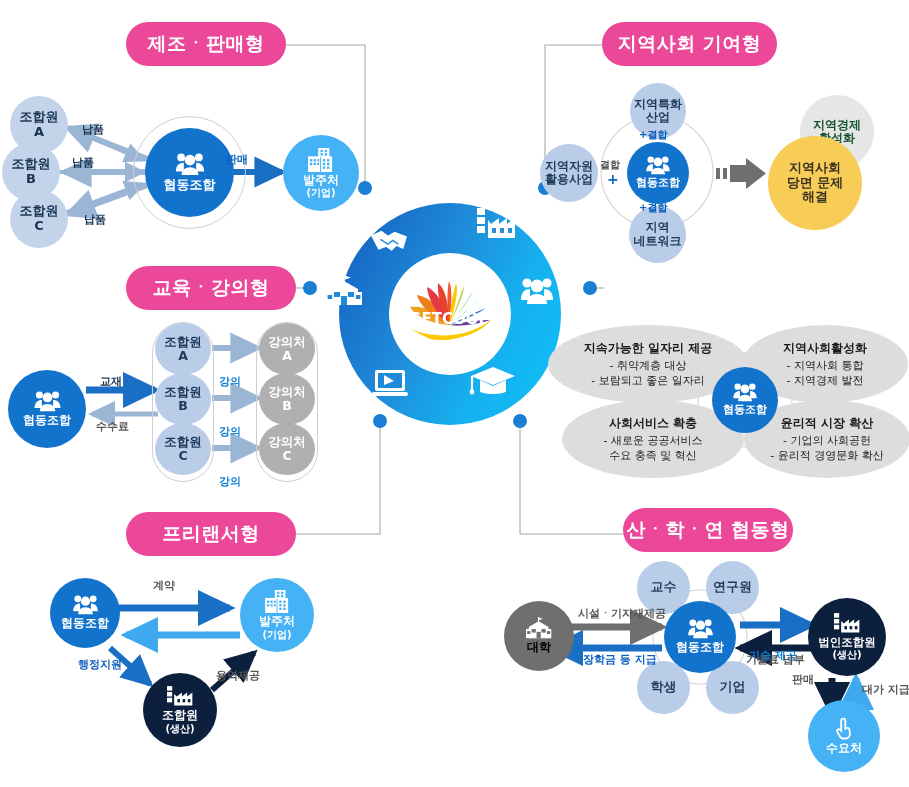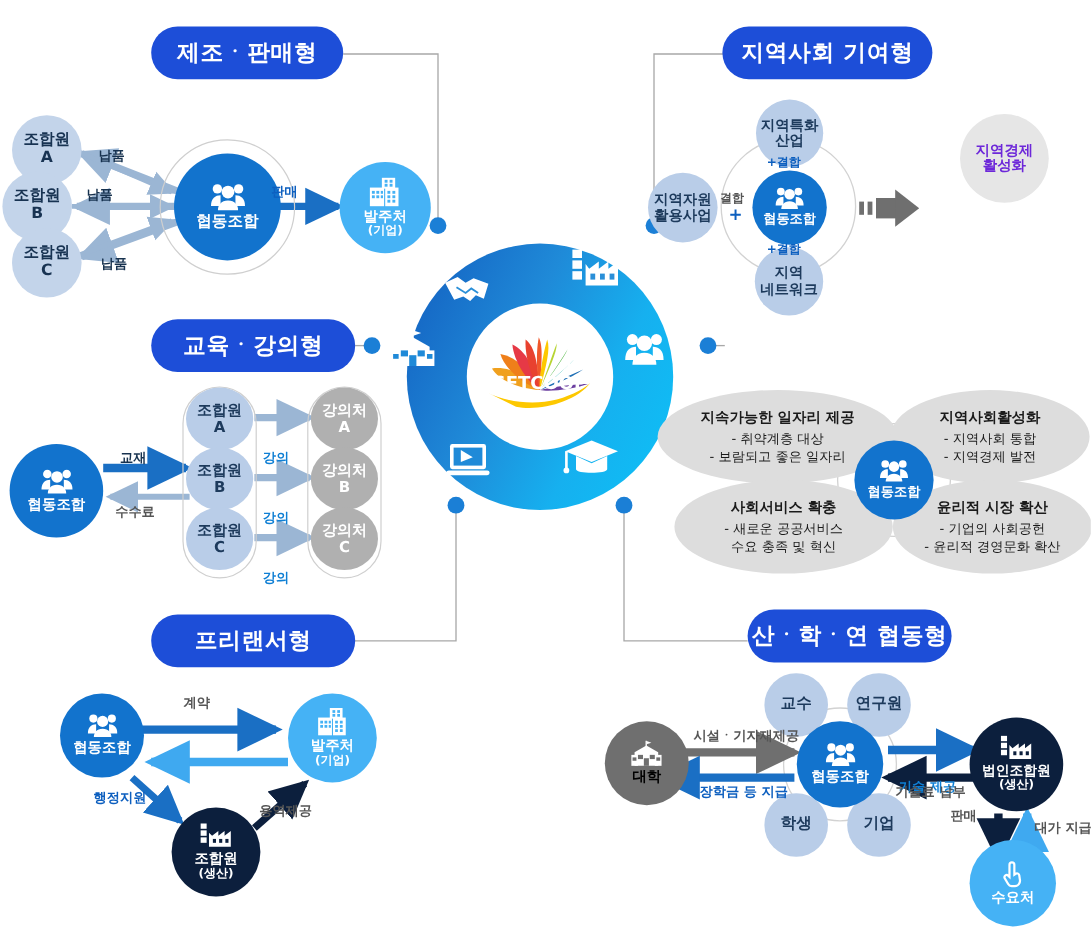--- a/index.html
+++ b/index.html
@@ -6,36 +6,36 @@
   body{
     font-family:"DejaVu Sans","Liberation Sans",sans-serif;
     width:909px;height:787px;position:relative;overflow:hidden;
     -webkit-font-smoothing:antialiased;
   }
   #stage{position:absolute;left:0;top:0;width:909px;height:787px;}
   svg.layer{position:absolute;left:0;top:0;width:909px;height:787px;overflow:visible;}
 
   
   .pill{
-    position:absolute;background:#1d4ed8;color:#ffffff;border-radius:999px;
+    position:absolute;background:#ec4899;color:#ffffff;border-radius:999px;
     display:flex;align-items:center;justify-content:center;
     font-weight:bold;letter-spacing:.5px;white-space:nowrap;
   }
 
   
   .node{
     position:absolute;border-radius:50%;
     display:flex;flex-direction:column;align-items:center;justify-content:center;
     text-align:center;line-height:1.12;font-weight:bold;box-sizing:border-box;
   }
   .node .ln{display:block;}
   .n-lightblue{background:#c3d4ea;color:#183352;}
   .n-lightblue2{background:#b9cde8;color:#1d3a5c;}
   .n-gray{background:#b0b0b0;color:#ffffff;}
-  .n-gray2{background:#e6e6e6;color:#6d28d9;}
+  .n-gray2{background:#e6e6e6;color:#14532d;}
   .n-blue{background:#1273cd;color:#ffffff;}
   .n-cyan{background:#45b2f5;color:#ffffff;}
   .n-navy{background:#0c1f3d;color:#ffffff;}
   .n-darkgray{background:#6f6f6f;color:#000000;}
   .n-yellow{background:#f7cd58;color:#3a3320;}
   .sub{font-size:10px;font-weight:bold;}
 
   
   .pod{
     position:absolute;background:#dddddd;border-radius:50%;
@@ -344,20 +344,25 @@
 
   <div class="lab lab-dblue lab-sm" style="left:639px;top:128px;">+결합</div>
   <div class="lab lab-gray lab-sm" style="left:600px;top:158px;">결합</div>
   <div class="lab lab-dblue" style="left:607px;top:171px;font-size:14px;">+</div>
   <div class="lab lab-dblue lab-sm" style="left:639px;top:201px;">+결합</div>
 
   <div class="node n-gray2" style="left:800px;top:95px;width:74px;height:74px;font-size:12px;">
     <span class="ln">지역경제</span>
     <span class="ln">활성화</span>
   </div>
+  <div class="node n-yellow" style="left:768px;top:136px;width:94px;height:94px;font-size:13px;">
+    <span class="ln">지역사회</span>
+    <span class="ln">당면 문제</span>
+    <span class="ln">해결</span>
+  </div>
 
   <div class="pill" style="left:126px;top:266px;width:170px;height:44px;font-size:19px;">교육ㆍ강의형</div>
 
   <div class="node n-blue" style="left:8px;top:370px;width:78px;height:78px;font-size:12px;">
     <svg class="ic ic-t" width="27" height="21" viewBox="0 0 32 26" fill="#ffffff">
       <circle cx="6" cy="5" r="4.4"></circle>
         <circle cx="26" cy="5" r="4.4"></circle>
         <circle cx="16" cy="8" r="6"></circle>
       <path d="M0,21 C0,14 4,11 9,11 L9,21 Z"></path>
         <path d="M32,21 C32,14 28,11 23,11 L23,21 Z"></path>

